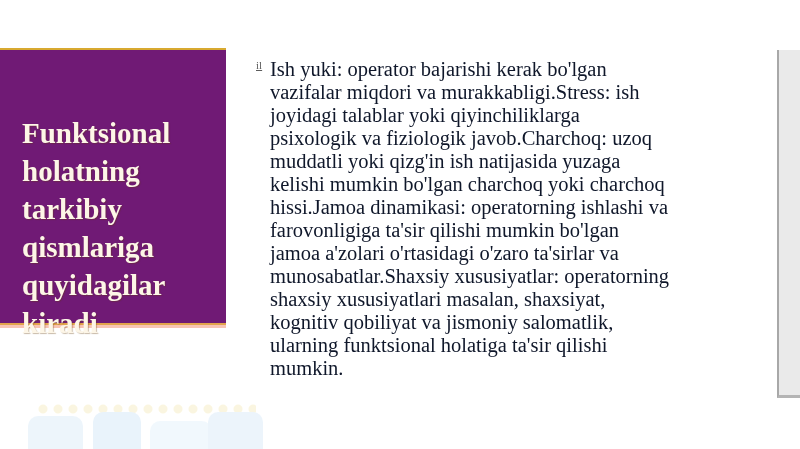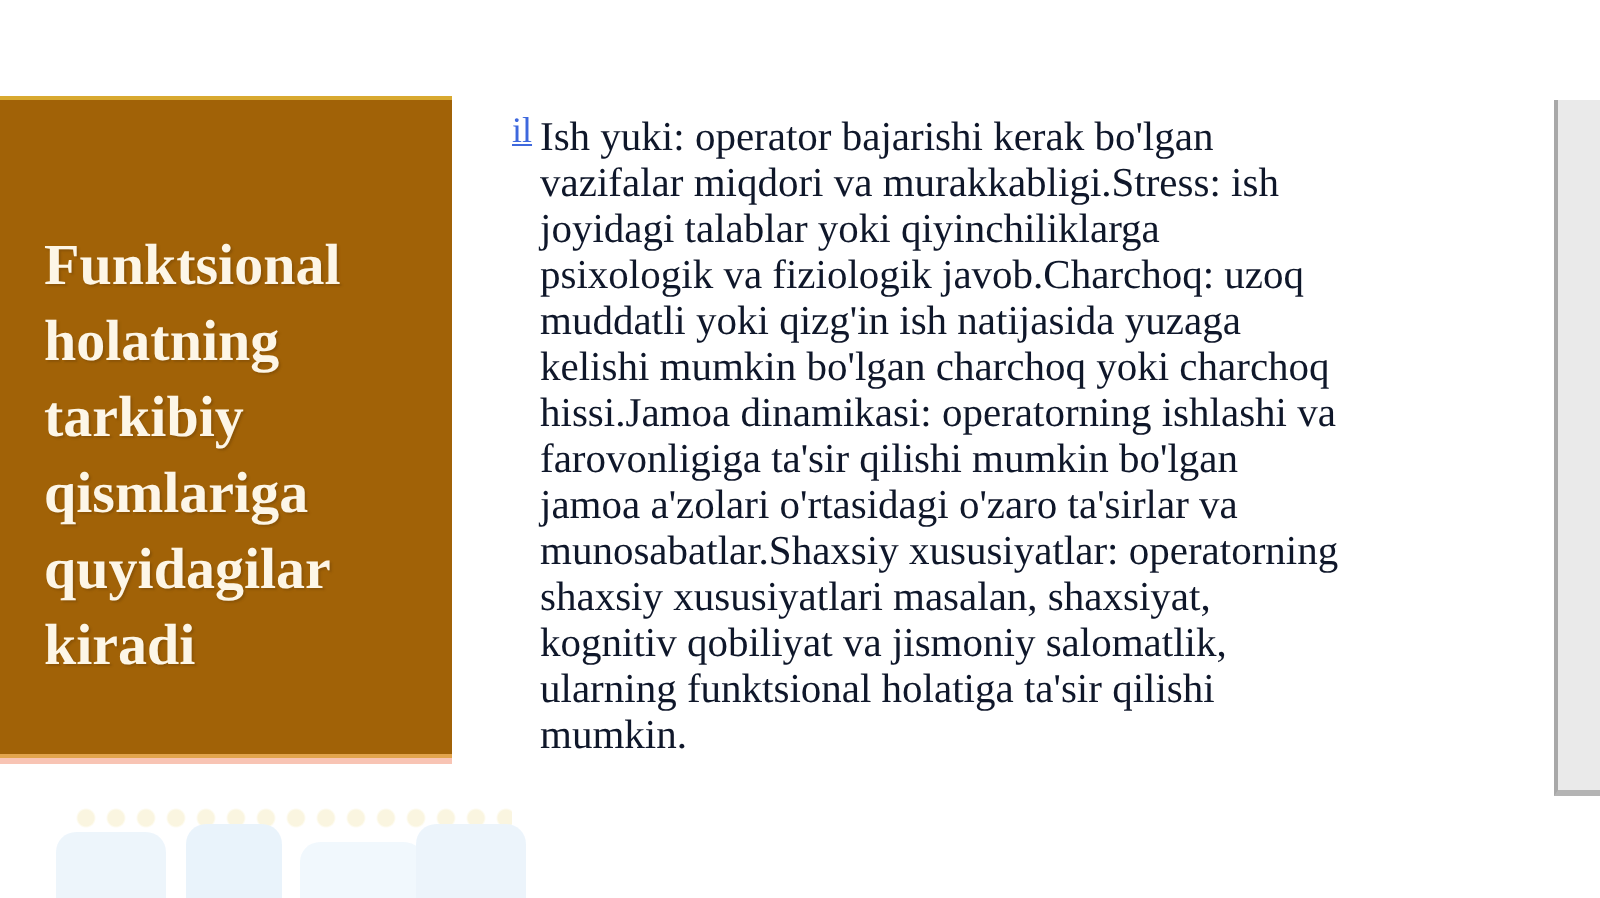--- a/index.html
+++ b/index.html
@@ -15,22 +15,22 @@
     overflow: hidden;
     font-family: "Liberation Serif", serif;
   }
 
   
   .accent-panel {
     position: absolute;
     left: 0;
     top: 48px;
     width: 226px;
-    height: 331px;
-    background: #a16207;
+    height: 277px;
+    background: #701a75;
     border-top: 2px solid #D8A930;
     border-bottom: 2px solid #E2A44C;
     box-shadow: 0 3px 0 rgba(242, 148, 118, 0.55);
     box-sizing: border-box;
     font-family: Liberation Serif, serif;
   }
   .slide-title {
     margin: 0;
     padding: 64px 8px 0 22px;
     font-weight: bold;
@@ -52,23 +52,23 @@
     margin: 0;
     font-size: 20.5px;
     line-height: 23px;
     color: #0f172a;
     white-space: pre-line;
   }
   .footnote-marker {
     position: absolute;
     left: -14px;
     top: 0px;
-    font-size: 18px;
+    font-size: 11px;
     line-height: 14px;
-    color: #1d4ed8;
+    color: #404040;
     opacity: 0.85;
     text-decoration: underline;
   }
 
   
   .gray-strip {
     position: absolute;
     left: 777px;
     top: 50px;
     width: 23px;

